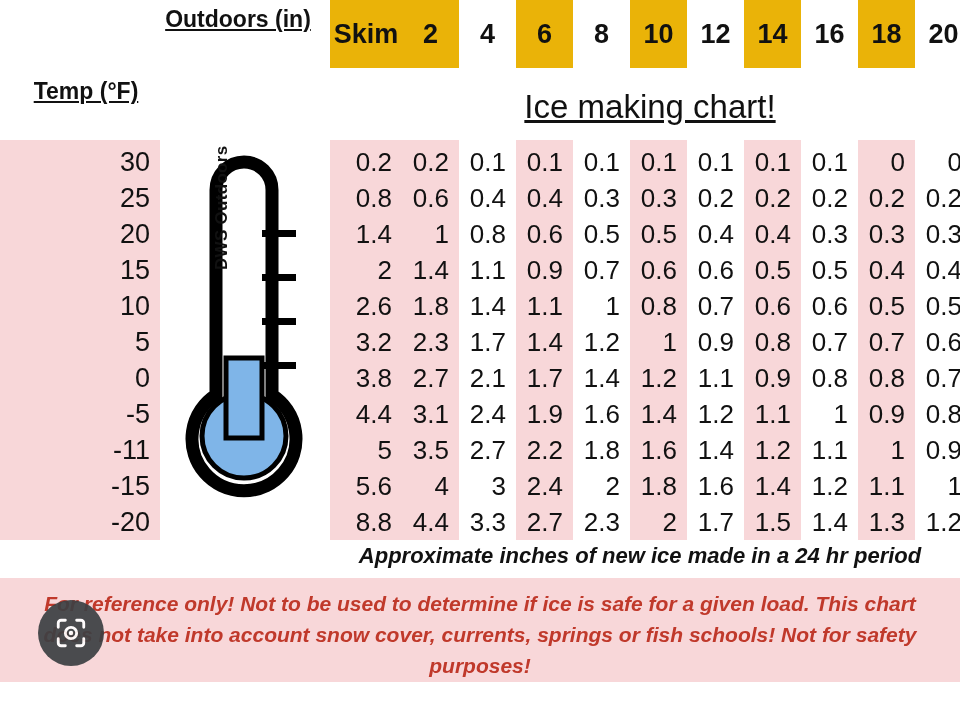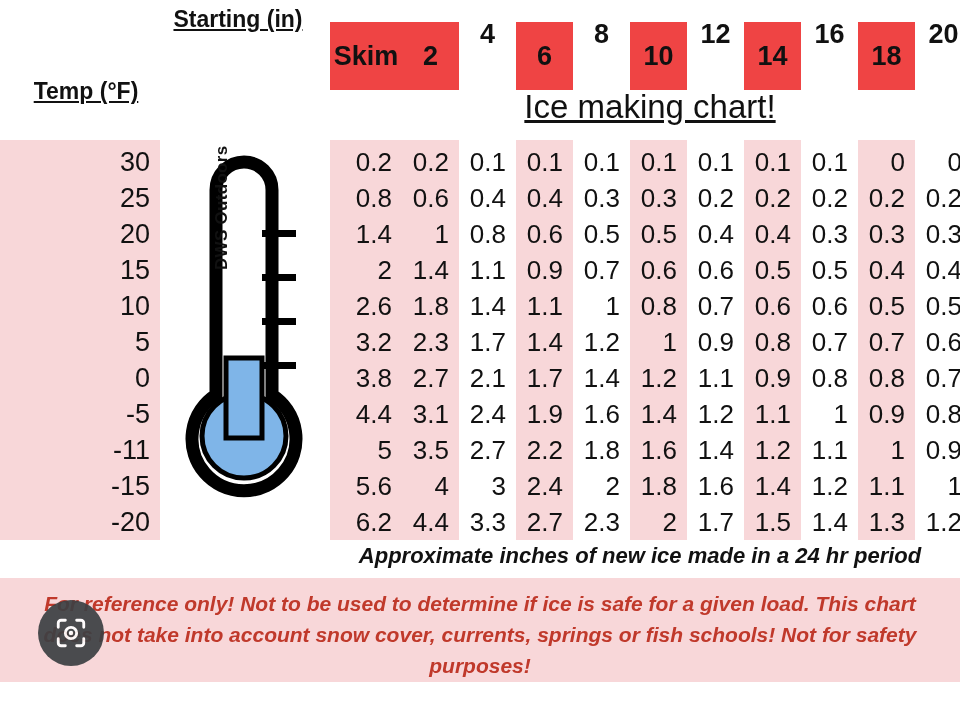--- a/index.html
+++ b/index.html
@@ -50,22 +50,21 @@
     position: absolute;
     top: 0;
     height: 68px;
     line-height: 68px;
     text-align: center;
     font-size: 27px;
     font-weight: bold;
     color: #111;
   }
   .col-head.tint {
-    background: #ef4444;
-    margin-top: 22px;
+    background: #eab308;
   }
 
   
   .avg-air-label {
     position: absolute;
     left: 8px;
     top: 76px;
     width: 156px;
     text-align: center;
     font-size: 23px;
@@ -216,21 +215,21 @@
     display: block;
   }
 </style>
 </head>
 <body>
 
 <div class="page">
 
   <div class="header-row">
     <div class="starting-ice-label">
-      <span class="l2">Starting (in)</span>
+      <span class="l2">Outdoors (in)</span>
     </div>
     <div id="col-heads">
         <div class="col-head tint" style="left: 330px; width: 72px;">Skim</div>
         <div class="col-head tint" style="left: 402px; width: 57px;">2</div>
         <div class="col-head" style="left: 459px; width: 57px;">4</div>
         <div class="col-head tint" style="left: 516px; width: 57px;">6</div>
         <div class="col-head" style="left: 573px; width: 57px;">8</div>
         <div class="col-head tint" style="left: 630px; width: 57px;">10</div>
         <div class="col-head" style="left: 687px; width: 57px;">12</div>
         <div class="col-head tint" style="left: 744px; width: 57px;">14</div>
@@ -394,21 +393,21 @@
         <div class="data-cell" style="left: 72px; width: 47px; top: 328px;">4</div>
         <div class="data-cell" style="left: 129px; width: 47px; top: 328px;">3</div>
         <div class="data-cell" style="left: 186px; width: 47px; top: 328px;">2.4</div>
         <div class="data-cell" style="left: 243px; width: 47px; top: 328px;">2</div>
         <div class="data-cell" style="left: 300px; width: 47px; top: 328px;">1.8</div>
         <div class="data-cell" style="left: 357px; width: 47px; top: 328px;">1.6</div>
         <div class="data-cell" style="left: 414px; width: 47px; top: 328px;">1.4</div>
         <div class="data-cell" style="left: 471px; width: 47px; top: 328px;">1.2</div>
         <div class="data-cell" style="left: 528px; width: 47px; top: 328px;">1.1</div>
         <div class="data-cell" style="left: 585px; width: 47px; top: 328px;">1</div>
-        <div class="data-cell" style="left: 0px; width: 62px; top: 364px;">6.2</div>
+        <div class="data-cell" style="left: 0px; width: 62px; top: 364px;">8.8</div>
         <div class="data-cell" style="left: 72px; width: 47px; top: 364px;">4.4</div>
         <div class="data-cell" style="left: 129px; width: 47px; top: 364px;">3.3</div>
         <div class="data-cell" style="left: 186px; width: 47px; top: 364px;">2.7</div>
         <div class="data-cell" style="left: 243px; width: 47px; top: 364px;">2.3</div>
         <div class="data-cell" style="left: 300px; width: 47px; top: 364px;">2</div>
         <div class="data-cell" style="left: 357px; width: 47px; top: 364px;">1.7</div>
         <div class="data-cell" style="left: 414px; width: 47px; top: 364px;">1.5</div>
         <div class="data-cell" style="left: 471px; width: 47px; top: 364px;">1.4</div>
         <div class="data-cell" style="left: 528px; width: 47px; top: 364px;">1.3</div>
         <div class="data-cell" style="left: 585px; width: 47px; top: 364px;">1.2</div>

